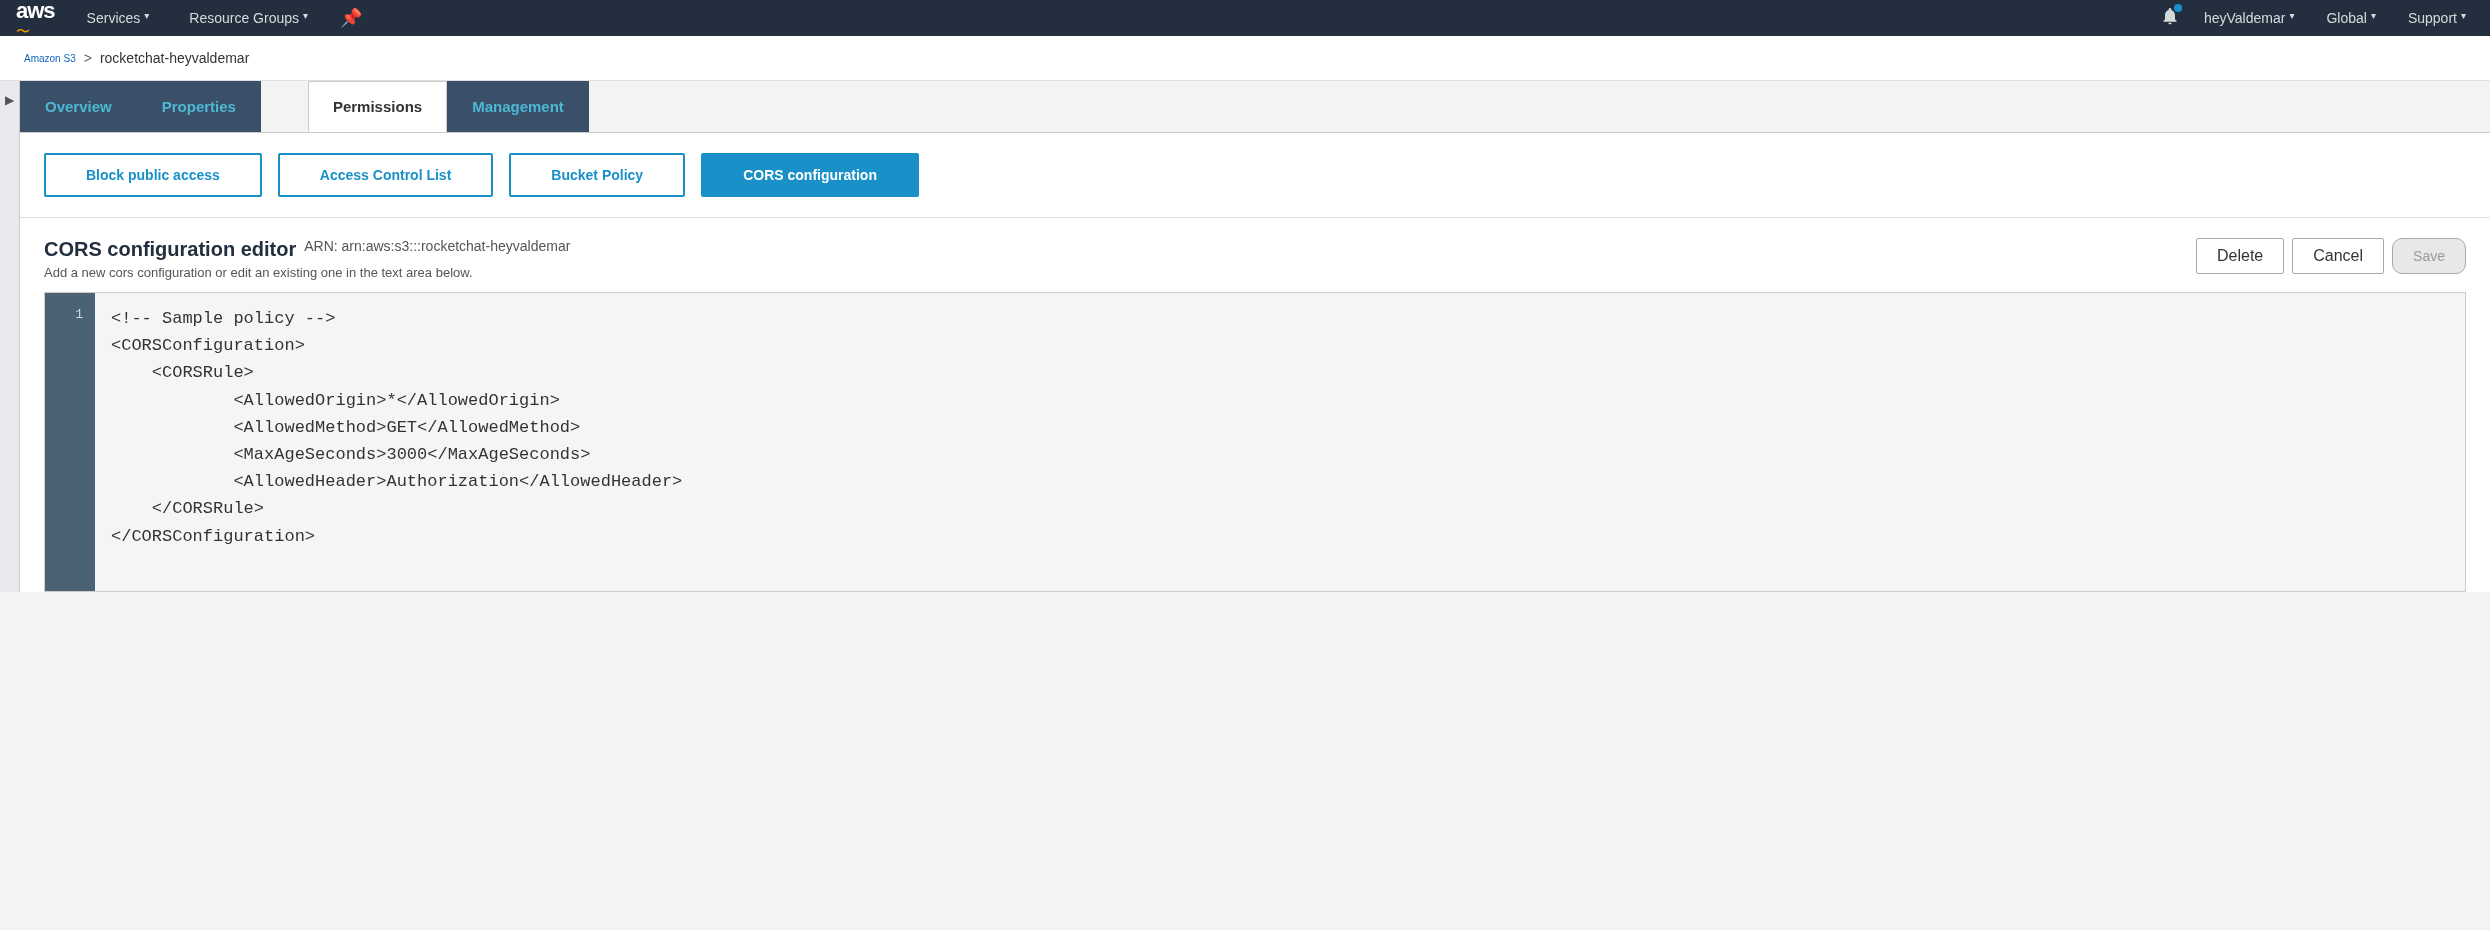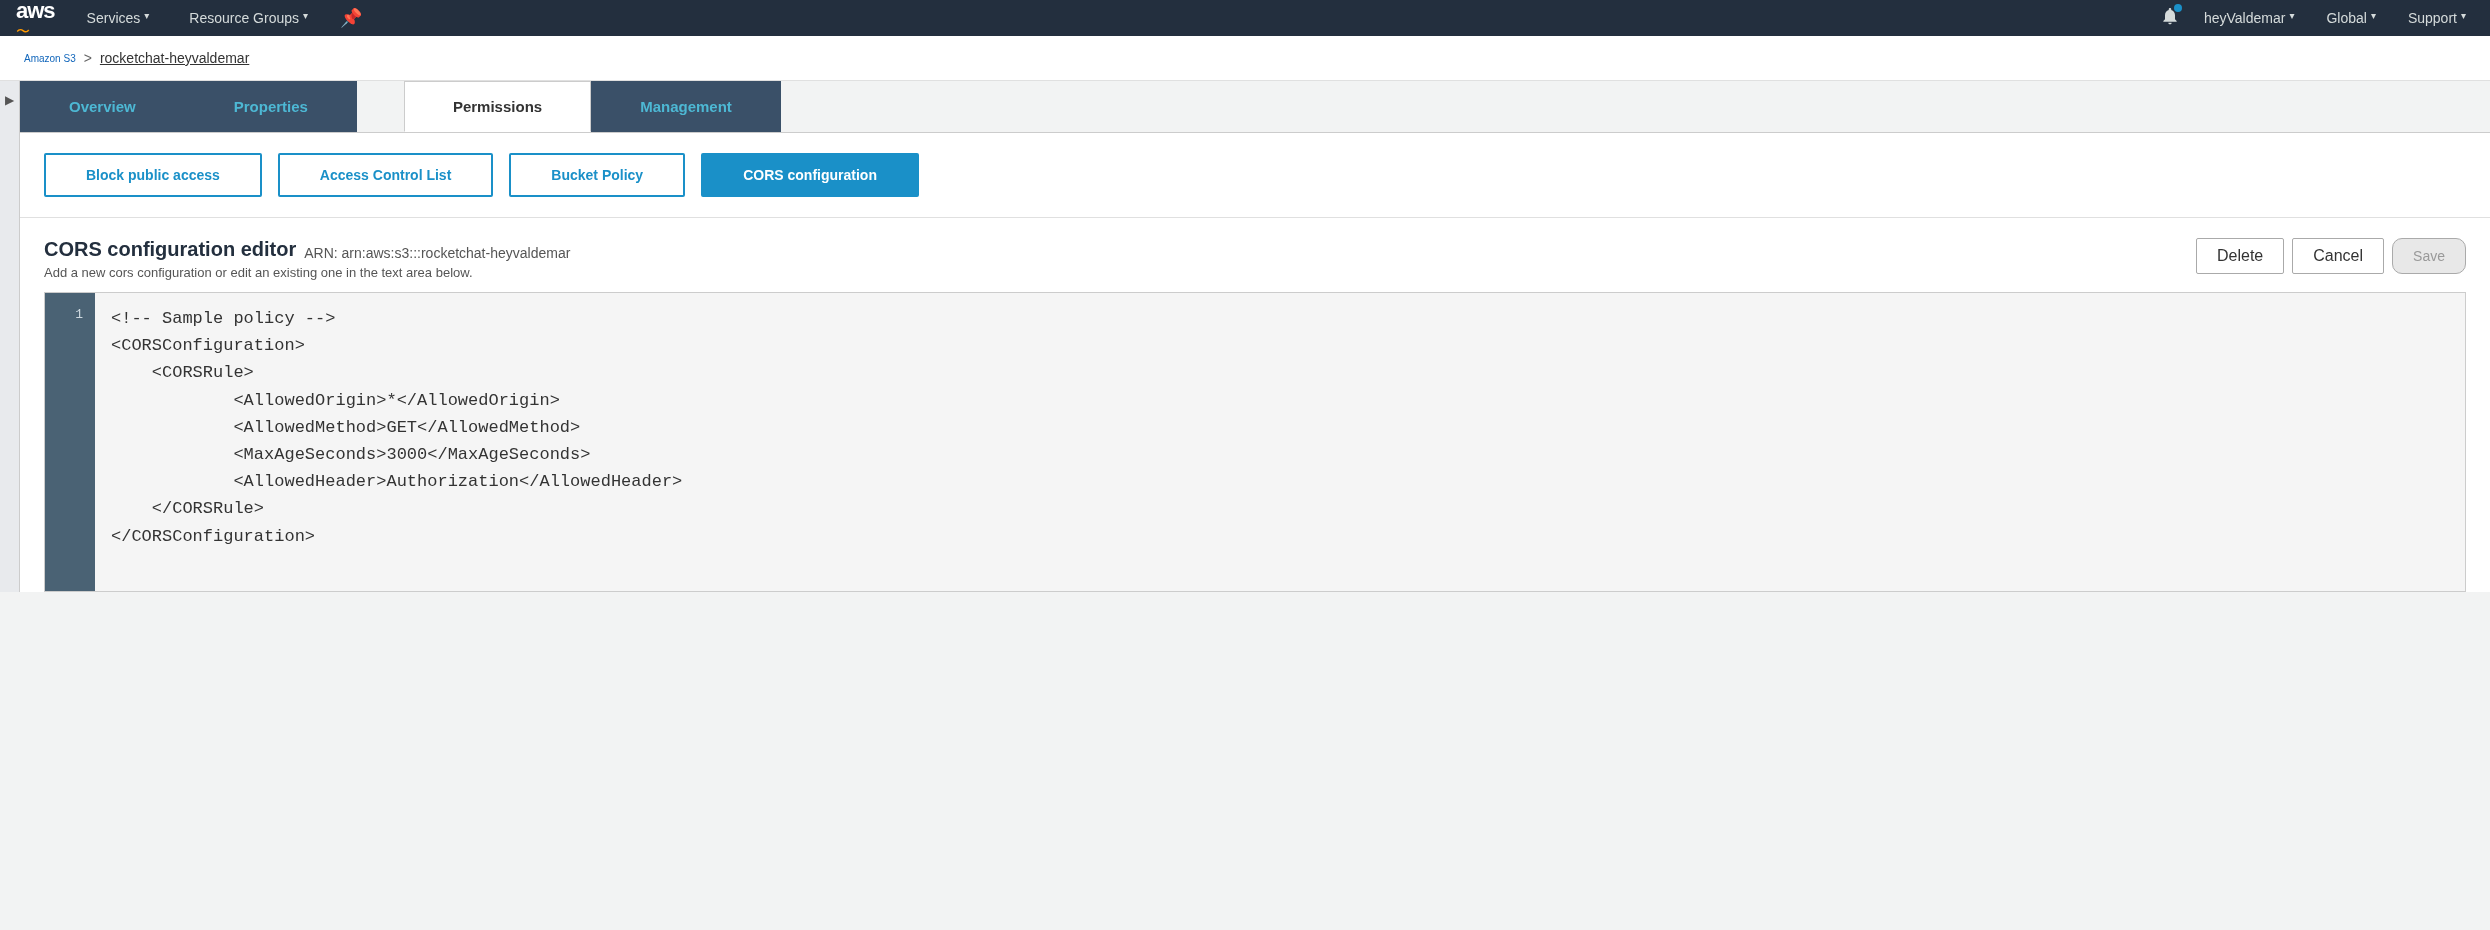--- a/index.html
+++ b/index.html
@@ -82,21 +82,20 @@
       cursor: pointer;
       text-decoration: none;
     }
     .breadcrumb-sep {
       color: #666;
       font-size: 14px;
     }
     .breadcrumb-current {
       color: #333;
       font-size: 14px;
-      text-decoration: underline;
     }
 
     
     .layout {
       display: flex;
     }
     .sidebar-toggle {
       width: 20px;
       background: #e8eaed;
       cursor: pointer;
@@ -114,21 +113,21 @@
       background: #f2f3f3;
     }
 
     
     .tabs-bar {
       display: flex;
       background: #f2f3f3;
       border-bottom: 1px solid #ccc;
     }
     .tab {
-      padding: 16px 48px;
+      padding: 16px 24px;
       font-size: 15px;
       font-weight: 600;
       cursor: pointer;
       border: 1px solid transparent;
       background: #3a5068;
       color: #4db8d4;
       border-bottom: none;
     }
     .tab.active {
       background: white;
@@ -175,21 +174,21 @@
       justify-content: space-between;
       align-items: flex-start;
       margin-bottom: 8px;
     }
     .editor-title-block {}
     .editor-title {
       font-size: 20px;
       font-weight: 600;
       color: #232f3e;
       display: flex;
-      align-items: flex-end;
+      align-items: flex-start;
       gap: 8px;
       flex-wrap: wrap;
     }
     .editor-arn {
       font-size: 14px;
       font-weight: 400;
       color: #555;
     }
     .editor-subtitle {
       font-size: 13px;

